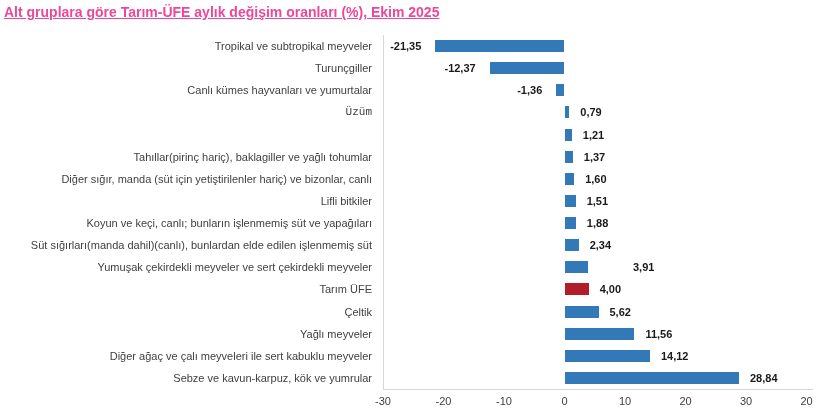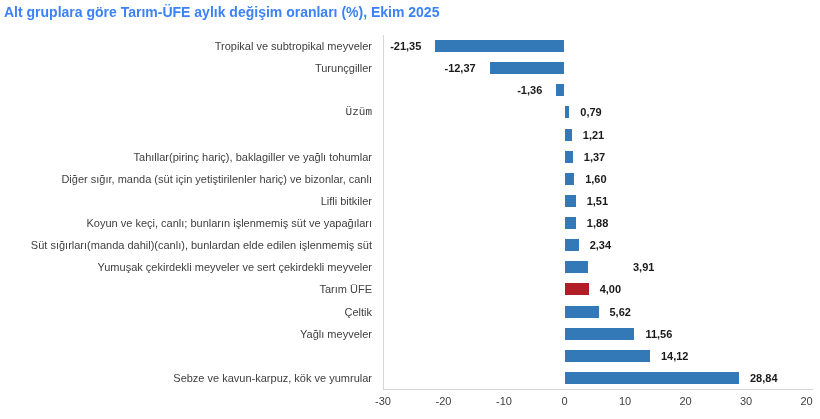--- a/index.html
+++ b/index.html
@@ -14,22 +14,23 @@
     height: 419px;
     background: #ffffff;
     overflow: hidden;
   }
   .chart-title {
     position: absolute;
     left: 4px;
     top: 4px;
     font-size: 14px;
     font-weight: bold;
-    color: #3b82f6;
+    color: #ec4899;
     white-space: nowrap;
+    text-decoration: underline;
   }
   .cat-label {
     position: absolute;
     right: 448px;            
     transform: translateY(-50%);
     font-size: 11px;
     color: #404040;
     white-space: nowrap;
   }
   .bar {
@@ -78,20 +79,21 @@
   <div class="y-axis-line"></div>
   <div class="x-axis-line"></div>
 
   <div id="plot"></div>
 <div class="cat-label" style="top: 46.0625px;">Tropikal ve subtropikal meyveler</div>
     <div class="bar" style="top: 40.0625px; width: 129.167px; left: 435.332px; background: rgb(51, 121, 184);"></div>
     <div class="val-label" style="top: 46.0625px; right: 398.668px;">-21,35</div>
     <div class="cat-label" style="top: 68.1875px;">Turunçgiller</div>
     <div class="bar" style="top: 62.1875px; width: 74.8385px; left: 489.661px; background: rgb(51, 121, 184);"></div>
     <div class="val-label" style="top: 68.1875px; right: 344.339px;">-12,37</div>
+    <div class="cat-label" style="top: 90.3125px;">Canlı kümes hayvanları ve yumurtalar</div>
     <div class="bar" style="top: 84.3125px; width: 8.228px; left: 556.272px; background: rgb(51, 121, 184);"></div>
     <div class="val-label" style="top: 90.3125px; right: 277.728px;">-1,36</div>
     <div class="cat-label" style="top: 112.438px; font-family: Liberation Mono, monospace;">Üzüm</div>
     <div class="bar" style="top: 106.438px; width: 4.7795px; left: 564.5px; background: rgb(51, 121, 184);"></div>
     <div class="val-label" style="top: 112.438px; left: 580.279px;">0,79</div>
     <div class="bar" style="top: 128.562px; width: 7.3205px; left: 564.5px; background: rgb(51, 121, 184);"></div>
     <div class="val-label" style="top: 134.562px; left: 582.821px;">1,21</div>
     <div class="cat-label" style="top: 156.688px;">Tahıllar(pirinç hariç), baklagiller ve yağlı tohumlar</div>
     <div class="bar" style="top: 150.688px; width: 8.2885px; left: 564.5px; background: rgb(51, 121, 184);"></div>
     <div class="val-label" style="top: 156.688px; left: 583.788px;">1,37</div>
@@ -112,20 +114,21 @@
     <div class="val-label" style="top: 267.312px; left: 633px;">3,91</div>
     <div class="cat-label" style="top: 289.438px;">Tarım ÜFE</div>
     <div class="bar" style="top: 283.438px; width: 24.2px; left: 564.5px; background: rgb(178, 30, 40);"></div>
     <div class="val-label" style="top: 289.438px; left: 599.7px;">4,00</div>
     <div class="cat-label" style="top: 311.562px;">Çeltik</div>
     <div class="bar" style="top: 305.562px; width: 34.001px; left: 564.5px; background: rgb(51, 121, 184);"></div>
     <div class="val-label" style="top: 311.562px; left: 609.501px;">5,62</div>
     <div class="cat-label" style="top: 333.688px;">Yağlı meyveler</div>
     <div class="bar" style="top: 327.688px; width: 69.938px; left: 564.5px; background: rgb(51, 121, 184);"></div>
     <div class="val-label" style="top: 333.688px; left: 645.438px;">11,56</div>
+    <div class="cat-label" style="top: 355.812px;">Diğer ağaç ve çalı meyveleri ile sert kabuklu meyveler</div>
     <div class="bar" style="top: 349.812px; width: 85.426px; left: 564.5px; background: rgb(51, 121, 184);"></div>
     <div class="val-label" style="top: 355.812px; left: 660.926px;">14,12</div>
     <div class="cat-label" style="top: 377.938px;">Sebze ve kavun-karpuz, kök ve yumrular</div>
     <div class="bar" style="top: 371.938px; width: 174.482px; left: 564.5px; background: rgb(51, 121, 184);"></div>
     <div class="val-label" style="top: 377.938px; left: 749.982px;">28,84</div>
     <div class="tick-label" style="left: 383px;">-30</div>
     <div class="tick-label" style="left: 443.5px;">-20</div>
     <div class="tick-label" style="left: 504px;">-10</div>
     <div class="tick-label" style="left: 564.5px;">0</div>
     <div class="tick-label" style="left: 625px;">10</div>

